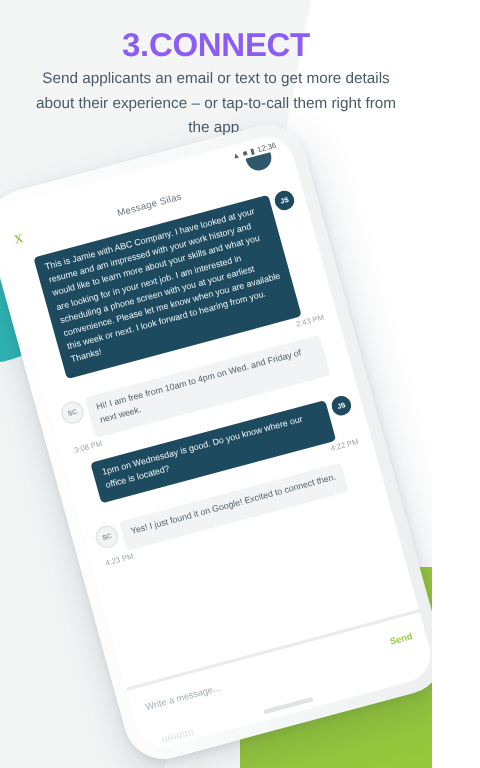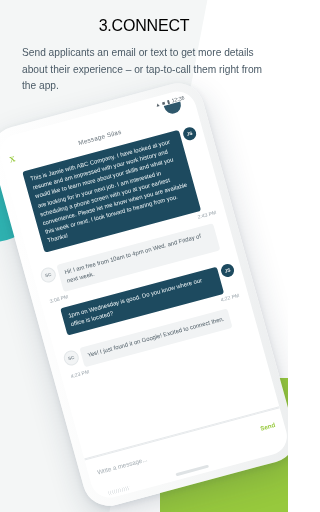--- a/index.html
+++ b/index.html
@@ -26,26 +26,26 @@
   #bg-green-blob{
     position:absolute;left:160px;top:378px;width:170px;height:160px;
     background:#97c93d;
     border-radius:70px 0 0 0;
   }
 
   
   #headline{
     position:absolute;left:0;top:17px;width:288px;
     text-align:center;
-    font-size:16px;font-weight:normal;letter-spacing:-0.2px;
-    color:#000000;
+    font-size:22px;font-weight:bold;letter-spacing:-0.2px;
+    color:#8b5cf6;
   }
   #subcopy{
     position:absolute;left:22px;top:45px;width:244px;
-    text-align:left;
+    text-align:center;
     font-size:10.2px;line-height:16.5px;color:#4a5a66;
   }
 
   
   #phone-stage{
     position:absolute;left:0;top:0;width:288px;height:512px;
     perspective:900px;
   }
   #phone{
     position:absolute;left:24px;top:100px;

